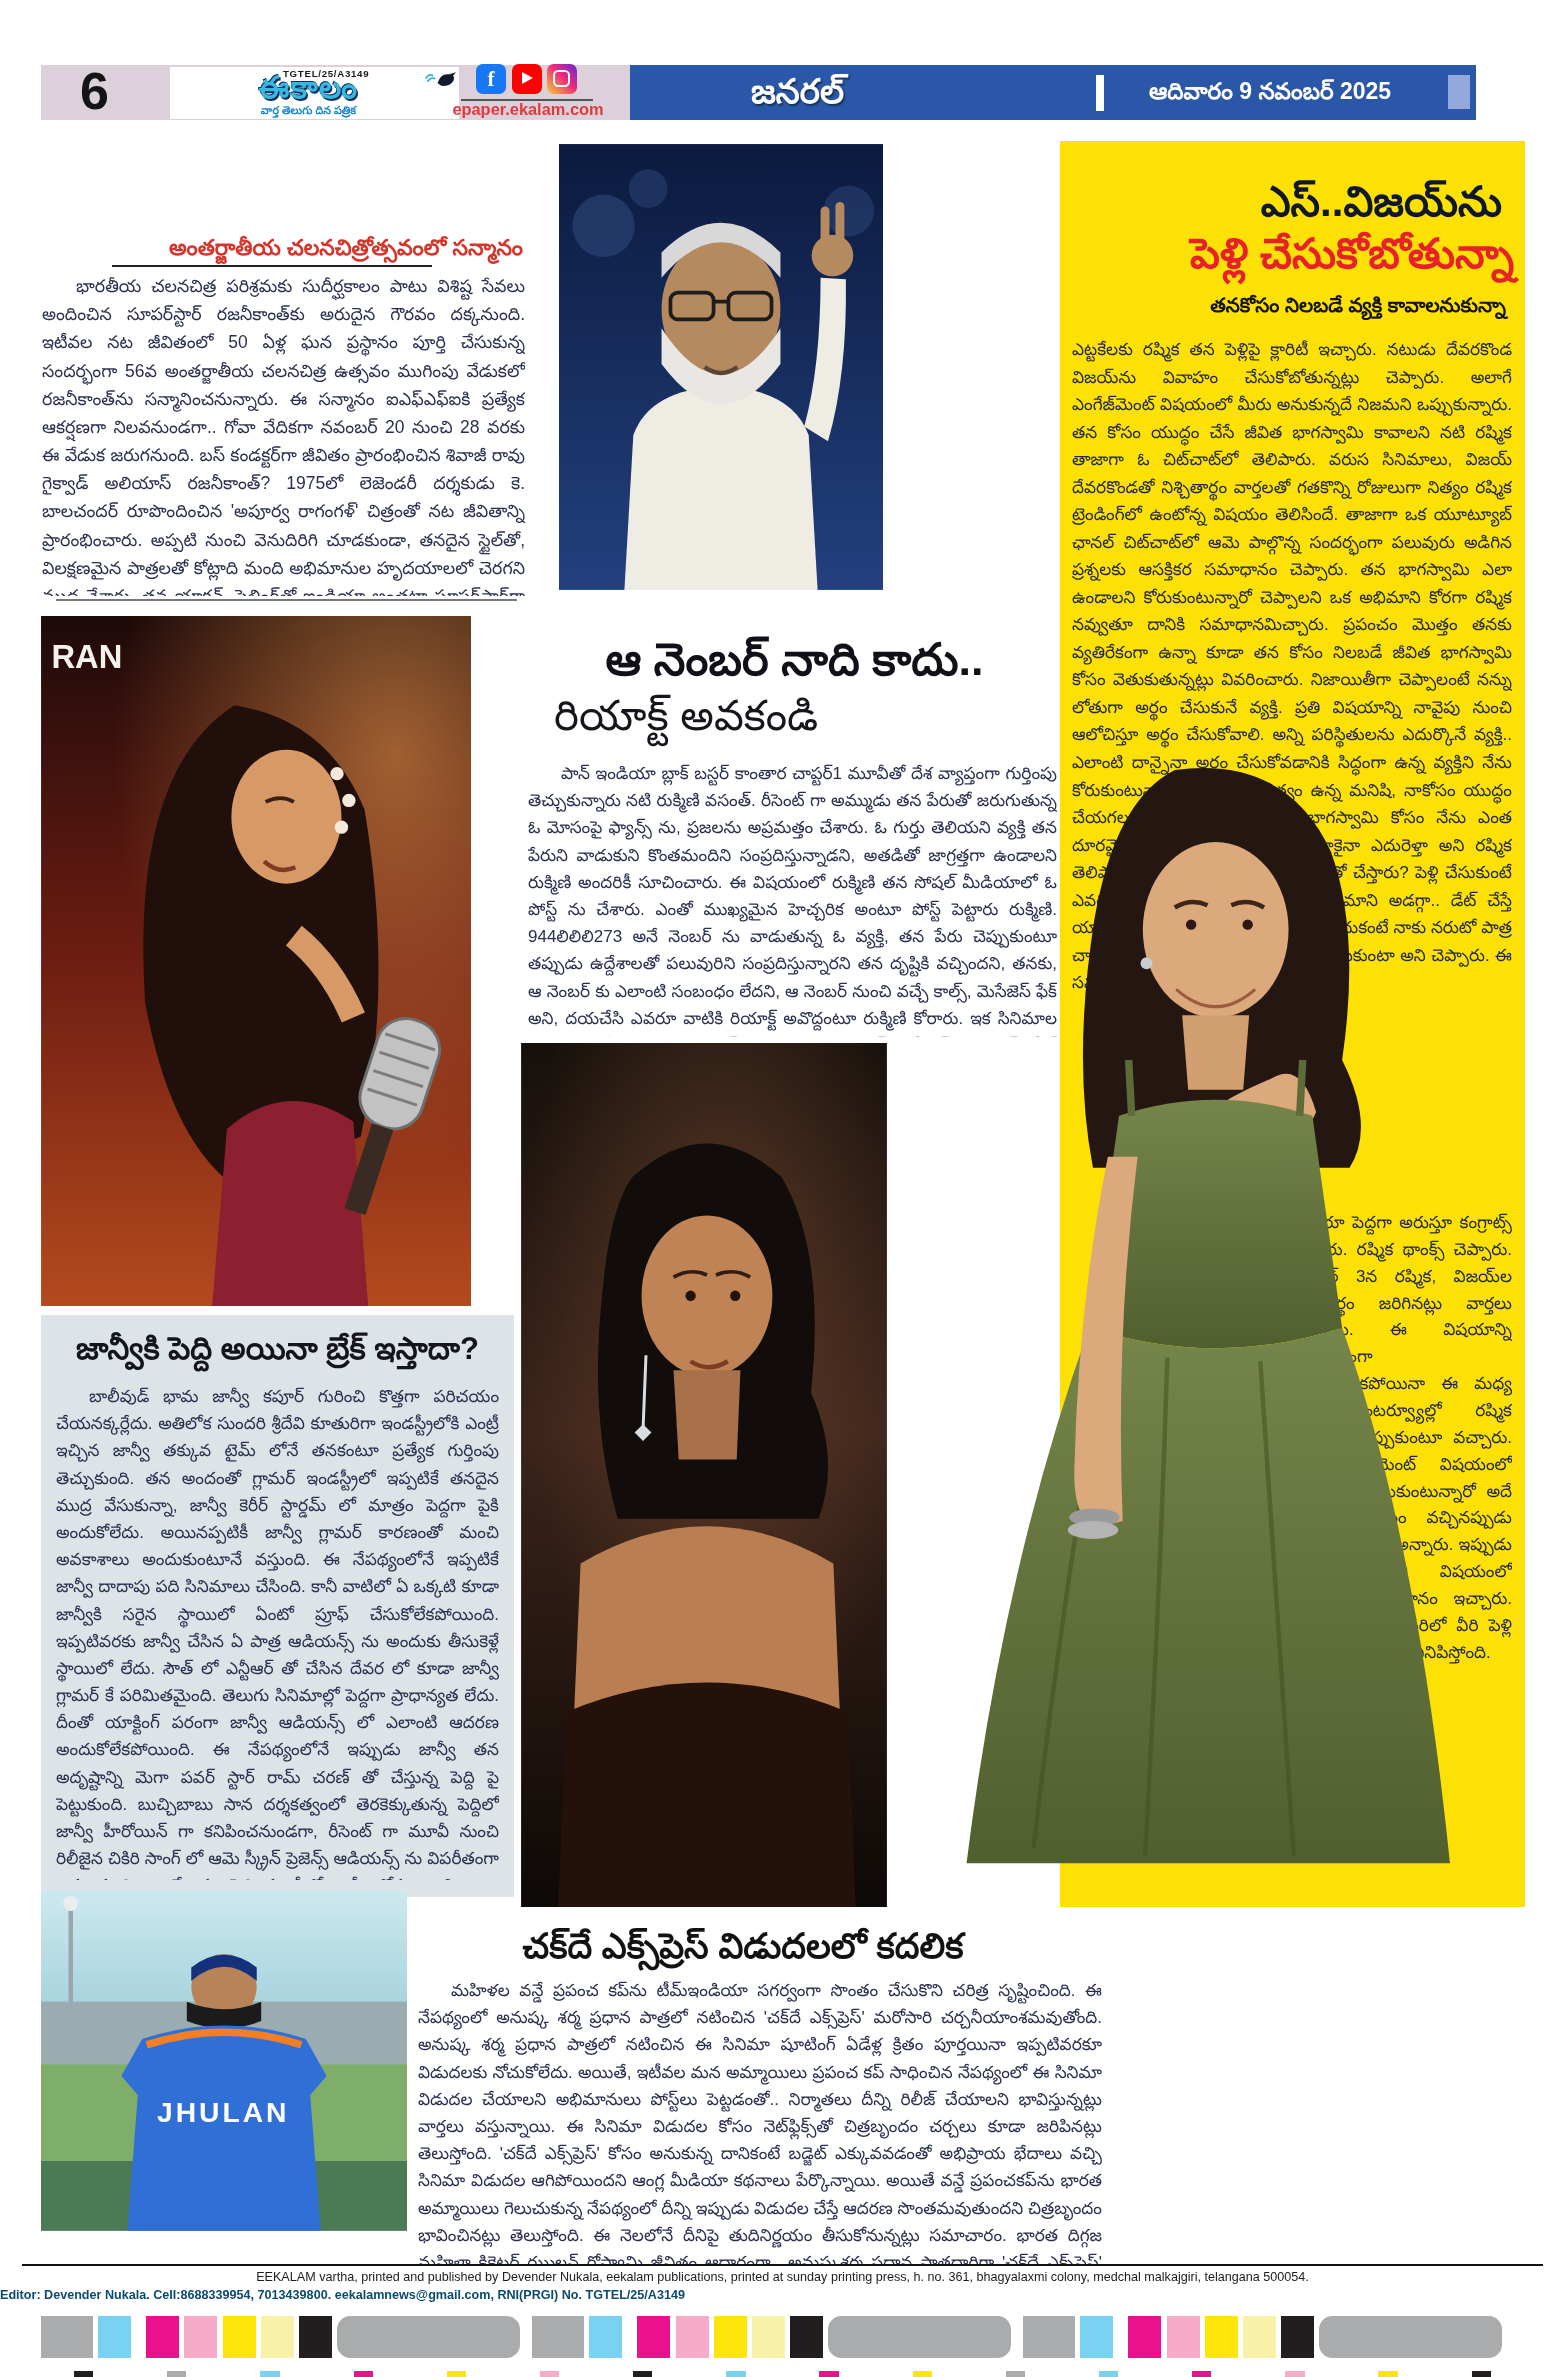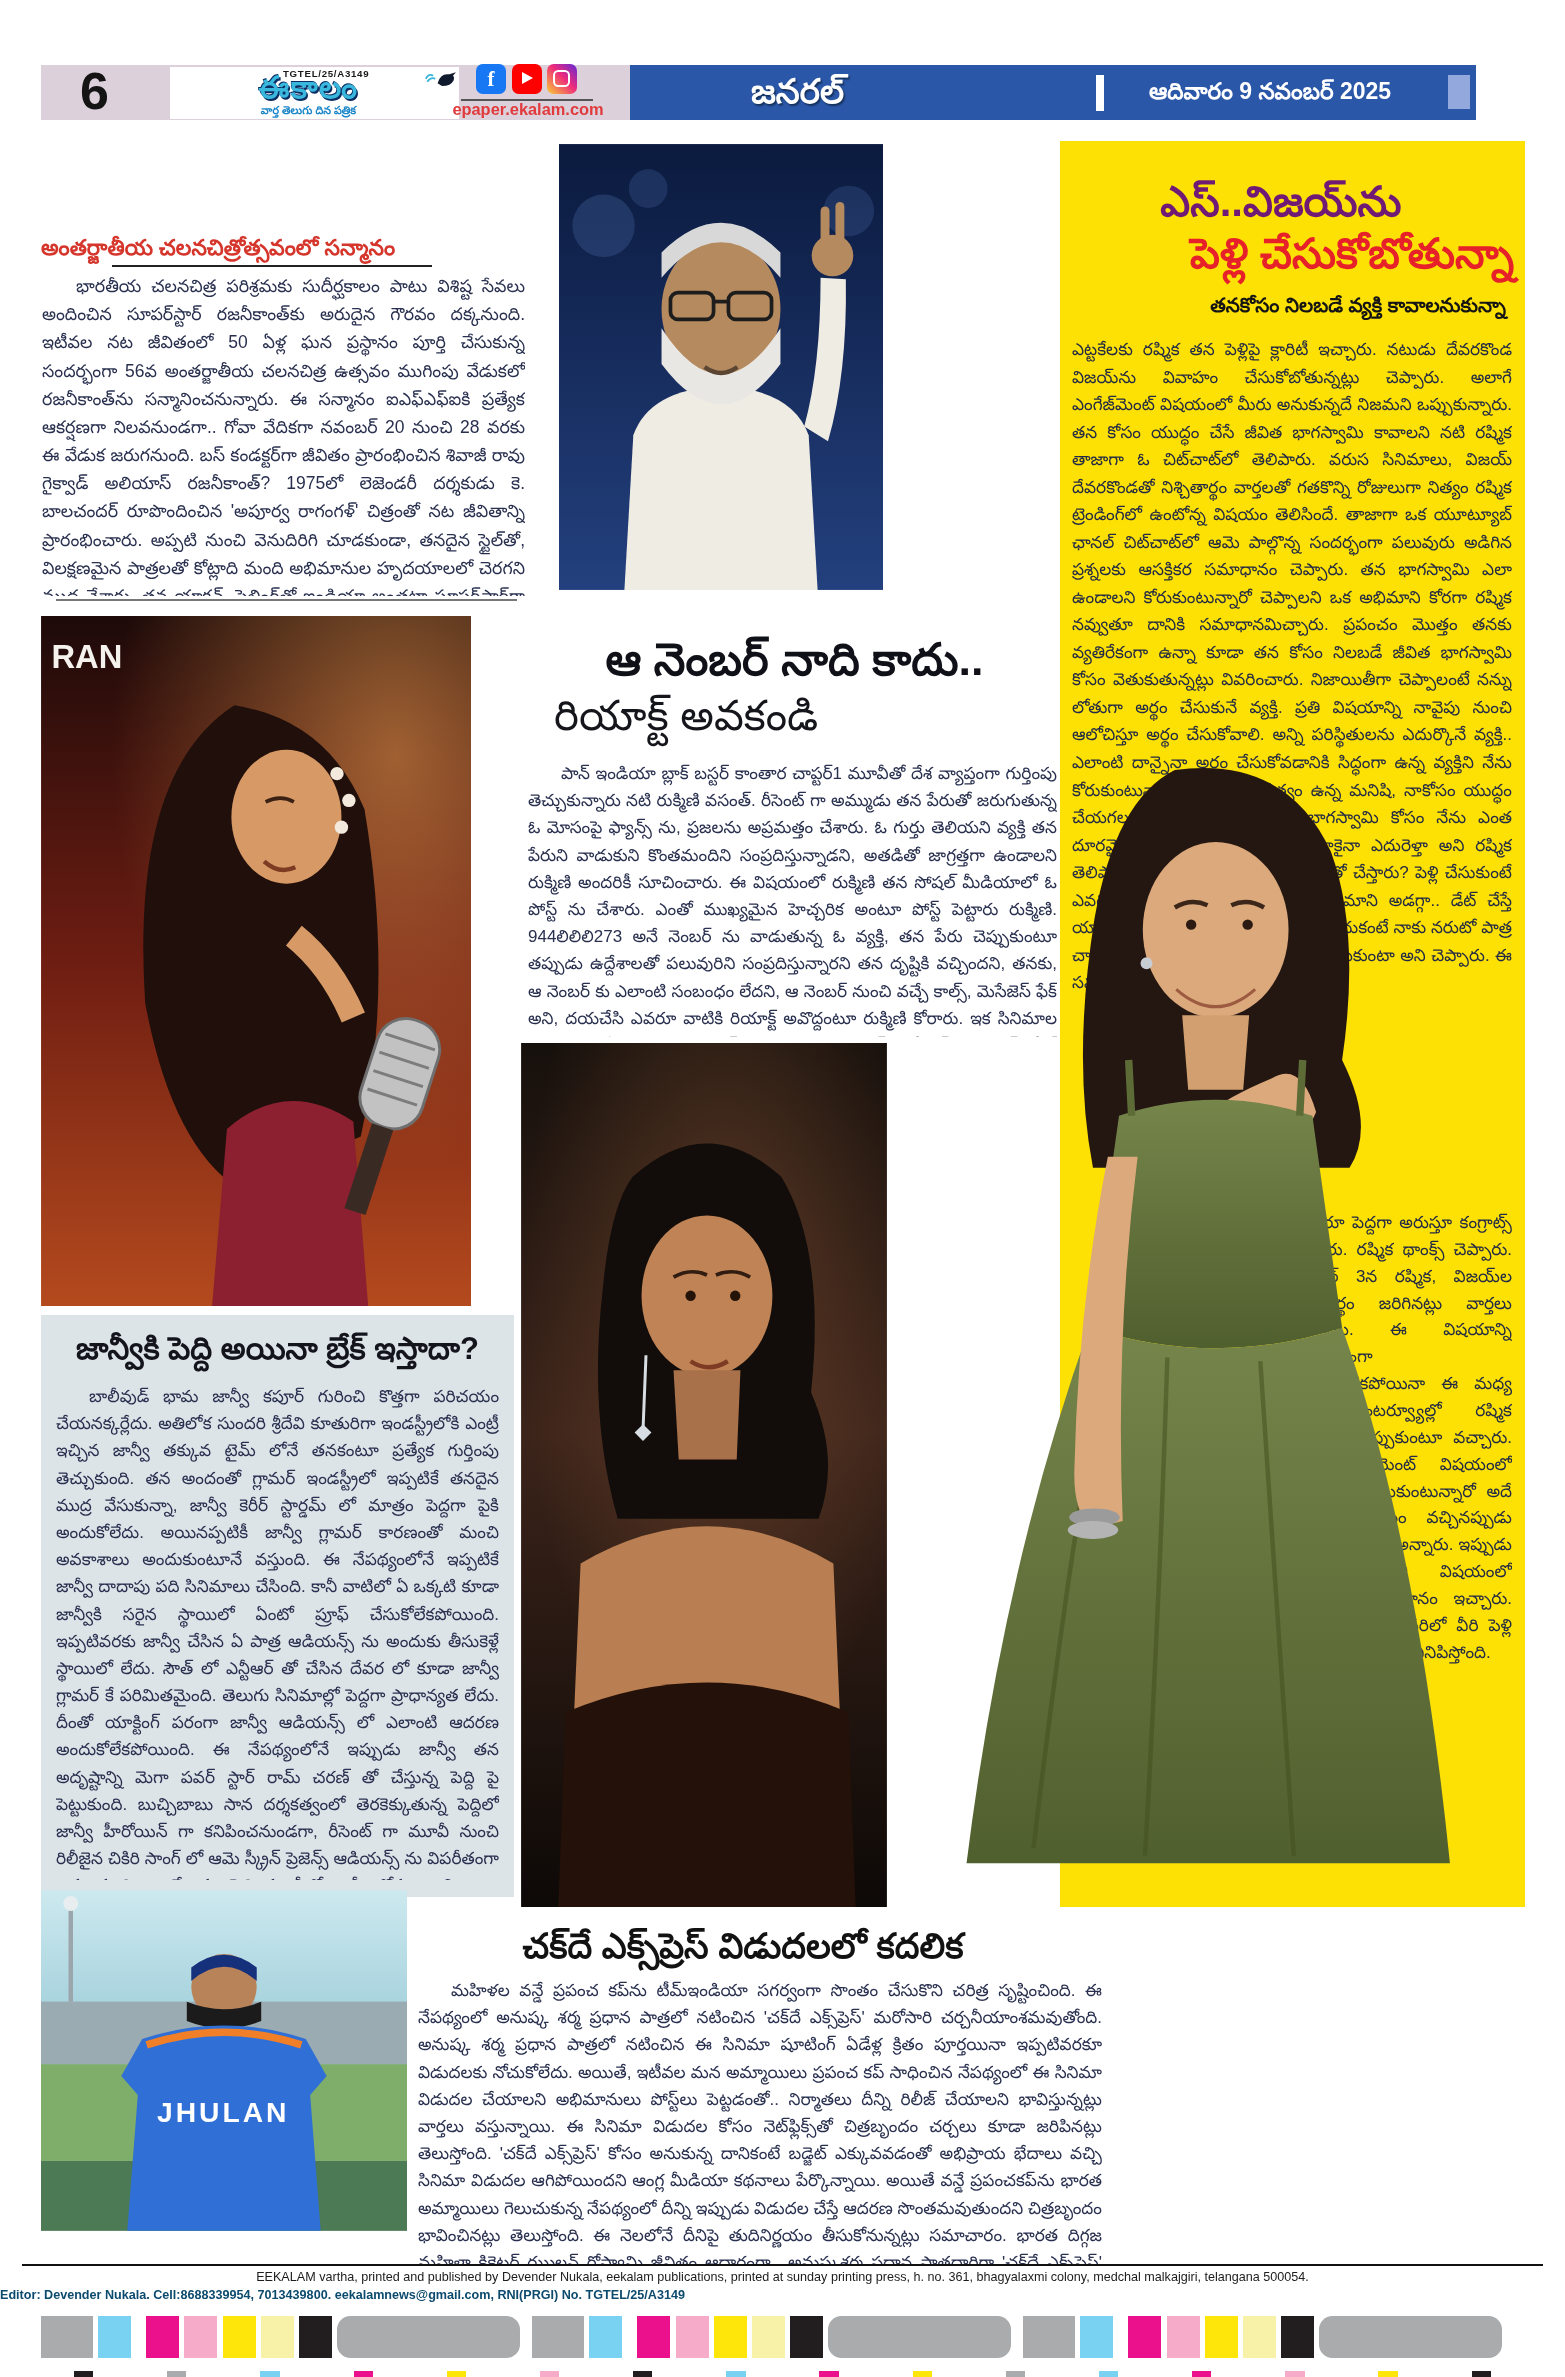--- a/index.html
+++ b/index.html
@@ -24,36 +24,36 @@
   .soc-line{left:461px;top:99px;width:132px;height:1.5px;background:#555;}
   .website{left:446px;top:100px;width:164px;text-align:center;font-size:16.4px;font-weight:700;color:#e03a3c;}
   .hdr-blue{left:630px;top:65px;width:846px;height:55px;background:#2b57a8;}
   .section-label{left:67px;top:7.4px;width:201px;text-align:center;font-size:34px;font-weight:900;color:#ffffff;text-shadow:1.5px 1.5px 1.5px #16325f;}
   .hdr-divider{left:466px;top:9.7px;width:8.2px;height:36px;background:#ffffff;}
   .date-line{left:506px;top:12.6px;width:268px;text-align:center;font-size:23px;font-weight:700;color:#ffffff;}
   .hdr-sq{left:818px;top:10.4px;width:22px;height:34px;background:#93a9dd;}
 
   
   .a1-headline{left:41px;top:161px;width:482px;text-align:center;font-size:45px;font-weight:900;color:#0d0d12;line-height:71px;}
-  .a1-subhead{left:41px;top:235px;width:482px;text-align:left;font-size:22px;font-weight:700;color:#d5352b;}
+  .a1-subhead{left:41px;top:235px;width:482px;text-align:right;font-size:22px;font-weight:700;color:#d5352b;}
   .a1-subline{left:112px;top:265px;width:320px;height:1.5px;background:#222;}
   .a1-body{left:42px;top:272px;width:483px;height:324px;font-size:17.5px;line-height:1.61;text-align:justify;color:#29304f;text-indent:34px;overflow:hidden;}
   .a1-rule{left:56px;top:599px;width:461px;height:1.5px;background:#777;}
 
   
   .photo{overflow:hidden;}
   .ph-rajini{left:559px;top:144px;width:324px;height:446px;}
   .ph-janhvi{left:41px;top:616px;width:430px;height:690px;}
   .ph-portrait{left:521px;top:1043px;width:366px;height:864px;}
   .ph-rashmika{left:855px;top:740px;width:647px;height:1168px;overflow:visible;}
   .ph-chakde{left:41px;top:1890px;width:366px;height:341px;}
 
   
   .ycol{left:1060px;top:141px;width:465px;height:1766px;background:#fee104;}
-  .y-h1{position:absolute;left:0;top:36px;width:442px;text-align:center;padding-right:21px;font-size:42px;font-weight:900;color:#701a75;line-height:49px;}
+  .y-h1{position:absolute;left:0;top:36px;width:442px;text-align:right;padding-right:21px;font-size:42px;font-weight:900;color:#0f172a;line-height:49px;}
   .y-h2{position:absolute;left:0;top:88px;width:454px;text-align:right;padding-right:10.4px;font-size:42px;font-weight:900;color:#e62129;line-height:49px;}
   .y-sub{position:absolute;left:0;top:153px;width:446px;text-align:right;padding-right:16.4px;font-size:20px;font-weight:700;color:#141414;}
   .y-body{position:absolute;left:12px;top:195px;width:440px;height:870px;font-size:17px;line-height:1.62;text-align:justify;color:#232a45;overflow:hidden;}
   .y-body-side{position:absolute;left:229px;top:1069px;width:223px;height:580px;font-size:17px;line-height:1.58;text-align:justify;color:#232a45;overflow:hidden;}
 
   
   .n-h1{left:534px;top:634px;width:521px;text-align:center;font-size:45px;font-weight:900;color:#101018;}
   .n-h2{left:554px;top:692px;width:521px;text-align:left;font-size:42px;font-weight:400;color:#15151c;}
   .n-body{left:528px;top:760px;width:529px;height:277px;font-size:17px;line-height:1.6;text-align:justify;color:#29304f;text-indent:33px;overflow:hidden;}
 

